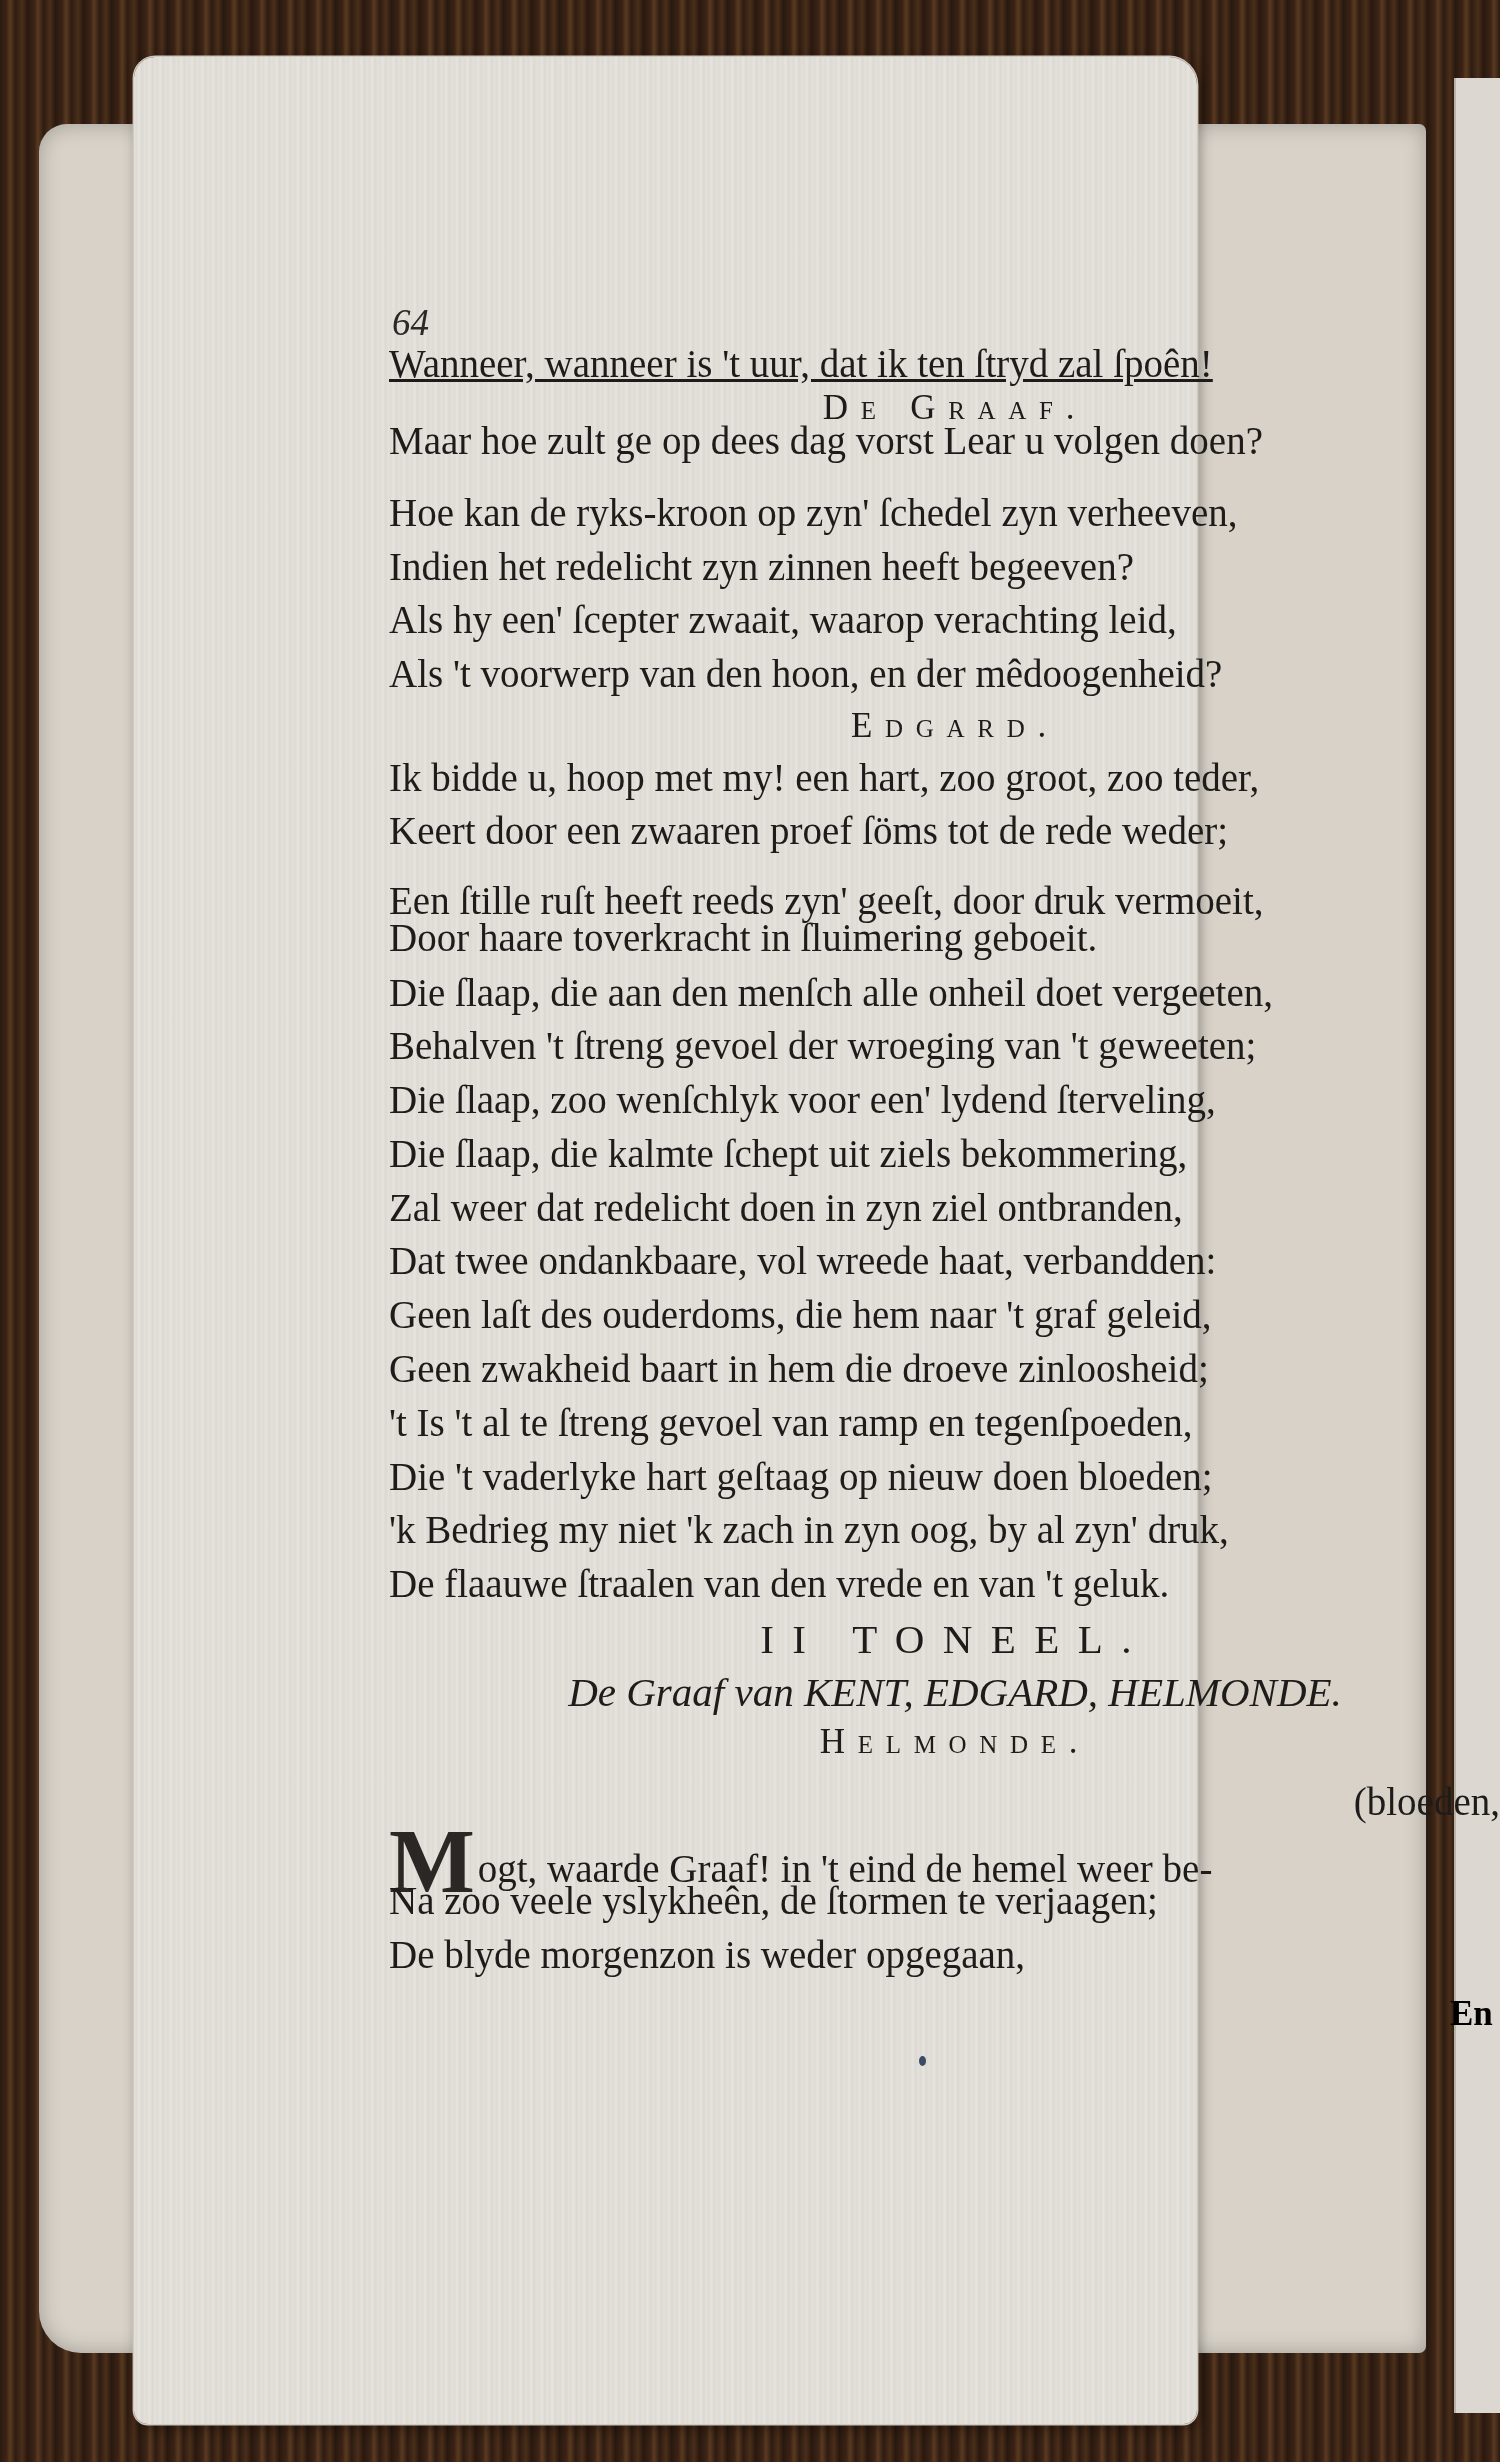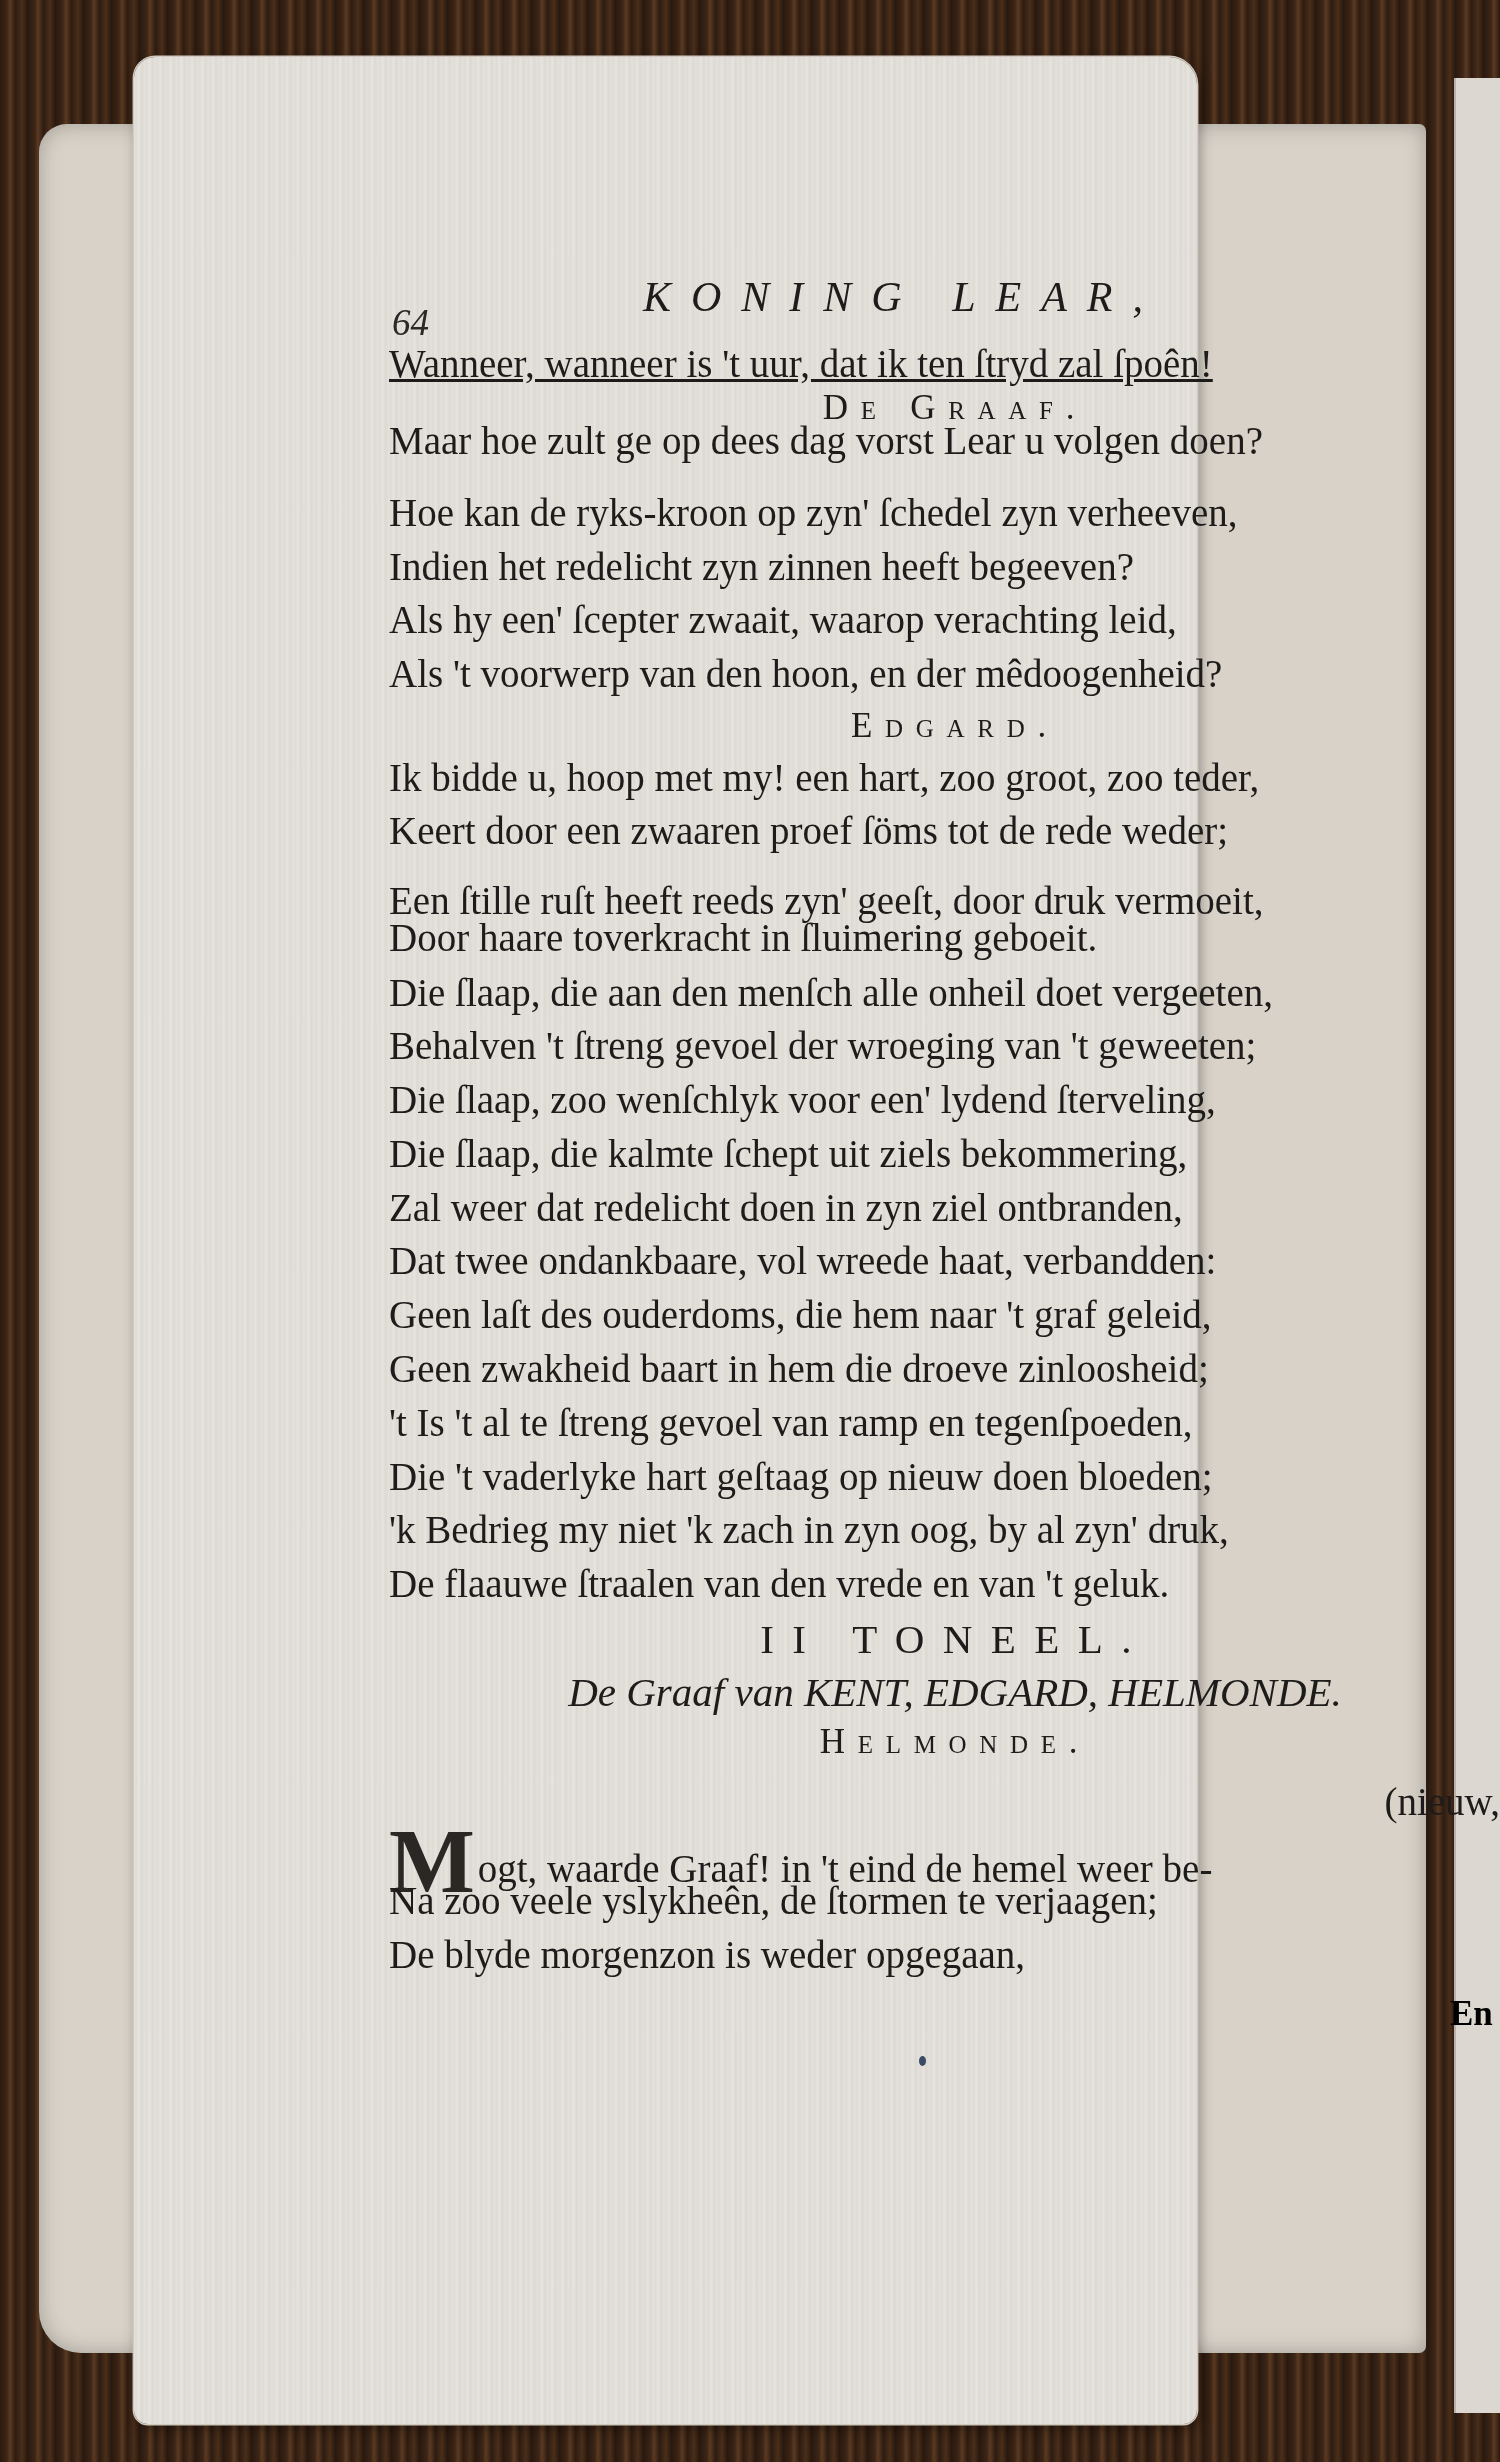--- a/index.html
+++ b/index.html
@@ -63,21 +63,20 @@
 </style>
 </head>
 <body>
 
 <div></div>
 <div class="back-pages"></div>
 <div class="facing-page"></div>
 
 <div class="page">
   <span class="page-number">64</span>
-  <span class="running-head">KONING LEAR,</span>
 
   <div class="text-block">
     <div class="line" style="top:287px;text-decoration:underline;">Wanneer, wanneer is 't uur, dat ik ten ſtryd zal ſpoên!</div>
     <div class="speaker" style="top:333px;">De Graaf.</div>
     <div class="line" style="top:364px;text-align:center;">Maar hoe zult ge op dees dag vorst Lear u volgen doen?</div>
     <div class="line" style="top:436px;">Hoe kan de ryks-kroon op zyn' ſchedel zyn verheeven,</div>
     <div class="line" style="top:490px;">Indien het redelicht zyn zinnen heeft begeeven?</div>
     <div class="line" style="top:543px;">Als hy een' ſcepter zwaait, waarop verachting leid,</div>
     <div class="line" style="top:597px;">Als 't voorwerp van den hoon, en der mêdoogenheid?</div>
     <div class="speaker" style="top:651px;">Edgard.</div>
@@ -94,21 +93,21 @@
     <div class="line" style="top:1238px;">Geen laſt des ouderdoms, die hem naar 't graf geleid,</div>
     <div class="line" style="top:1292px;">Geen zwakheid baart in hem die droeve zinloosheid;</div>
     <div class="line" style="top:1346px;">'t Is 't al te ſtreng gevoel van ramp en tegenſpoeden,</div>
     <div class="line" style="top:1400px;">Die 't vaderlyke hart geſtaag op nieuw doen bloeden;</div>
     <div class="line" style="top:1453px;">'k Bedrieg my niet 'k zach in zyn oog, by al zyn' druk,</div>
     <div class="line" style="top:1507px;">De flaauwe ſtraalen van den vrede en van 't geluk.</div>
     <div class="scene-title" style="top:1562px;">II TONEEL.</div>
     <div class="scene-cast" style="top:1615px;">De Graaf van KENT, EDGARD, HELMONDE.</div>
     <div class="speaker" style="top:1667px;">Helmonde.</div>
 
-    <div class="overflow-word" style="top:1725px; right:21px;">(nieuw,</div>
+    <div class="overflow-word" style="top:1725px; right:21px;">(bloeden,</div>
     <div class="line" style="top:1769px;">
       <span class="dropcap">M</span><span>ogt, waarde Graaf! in 't eind de hemel weer be-</span>
     </div>
     <div class="line" style="top:1824px;">Na zoo veele yslykheên, de ſtormen te verjaagen;</div>
     <div class="line" style="top:1878px;">De blyde morgenzon is weder opgegaan,</div>
   </div>
 
   <span class="catchword" style="top:1939px;">En</span>
   <span class="ink-speck" style="left:785px; top:1999px;"></span>
 </div>

